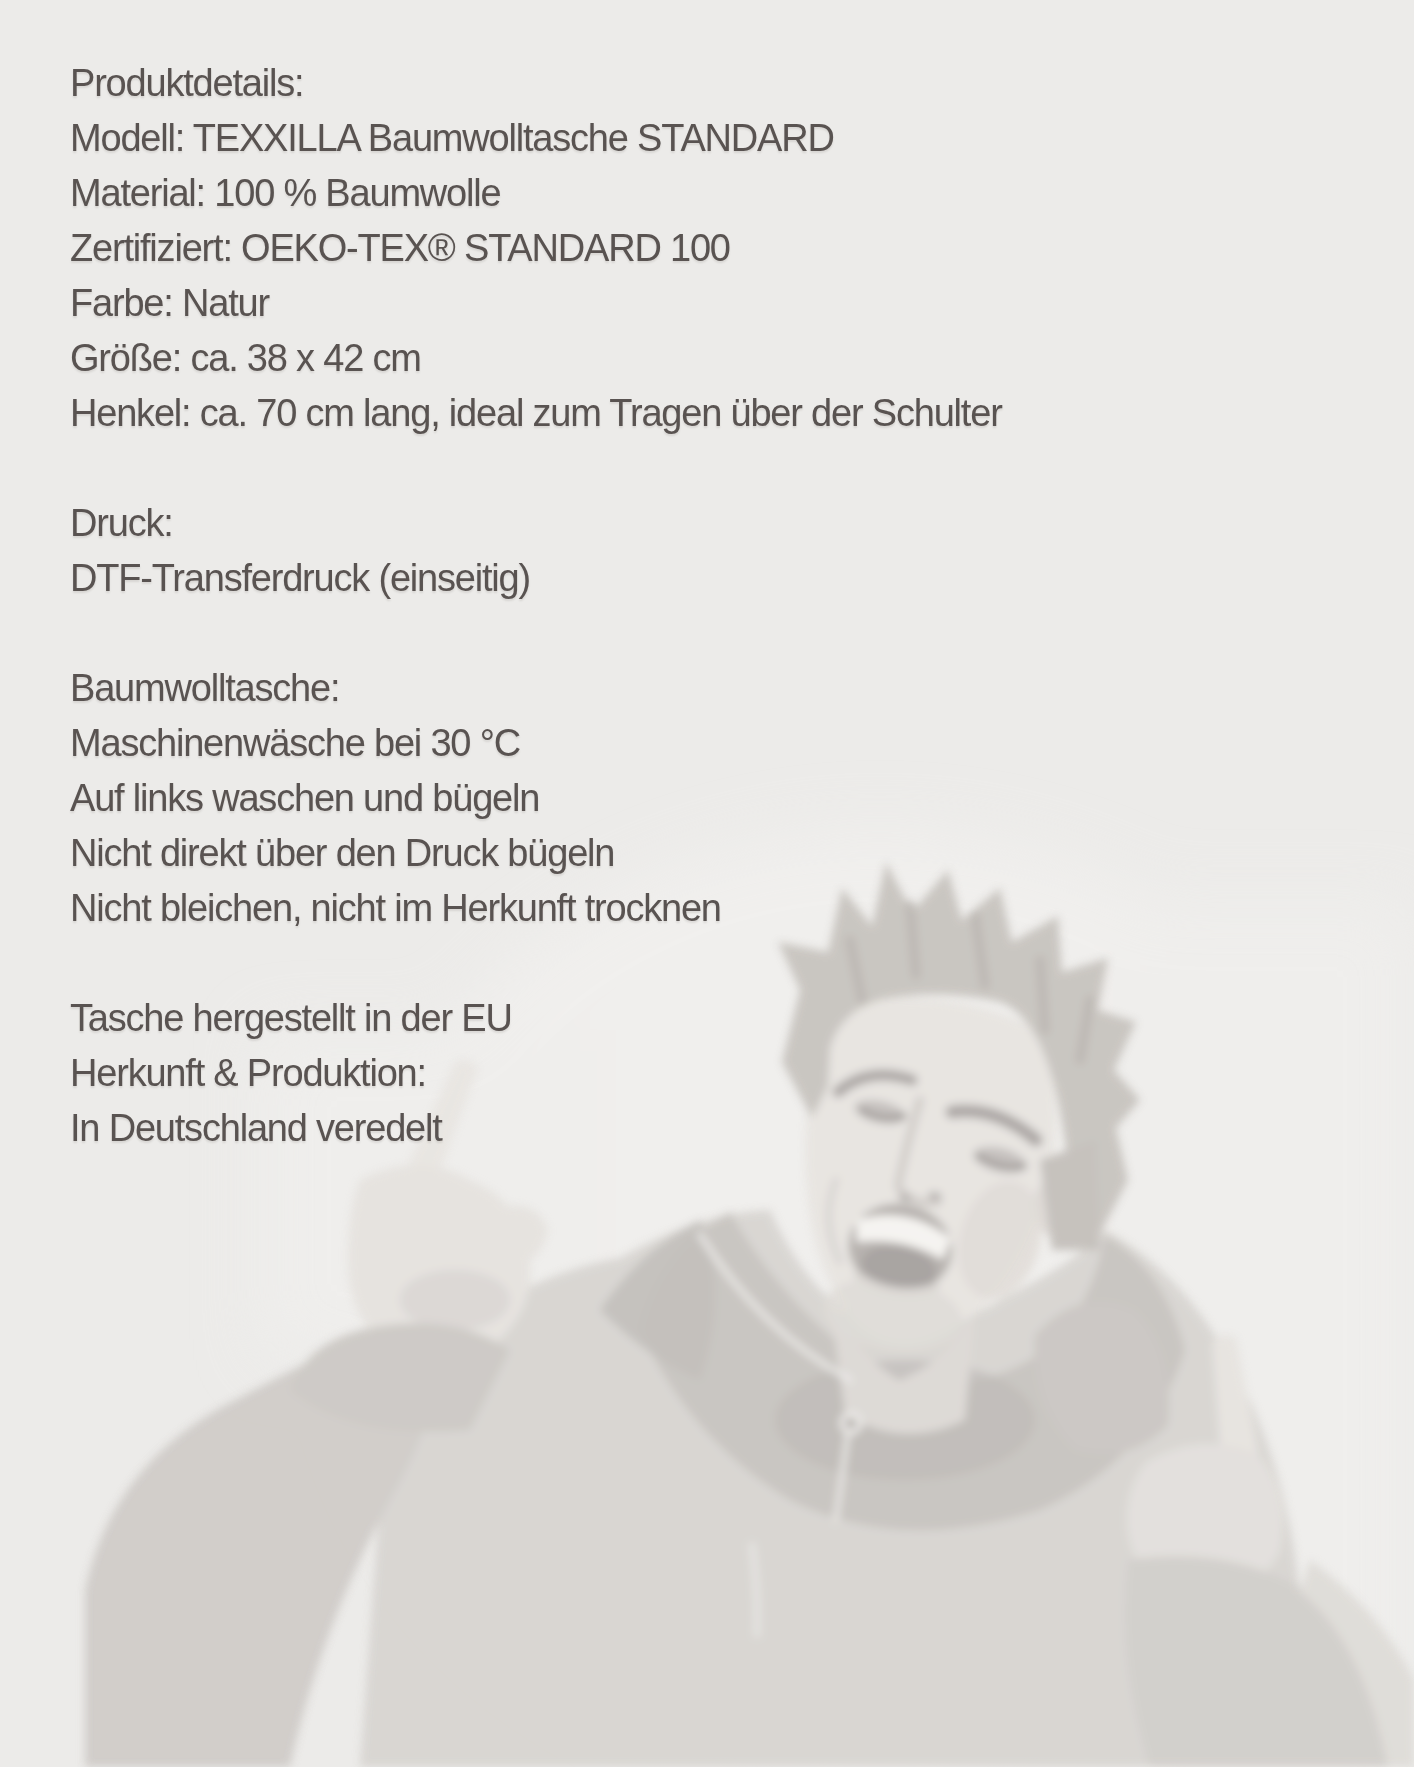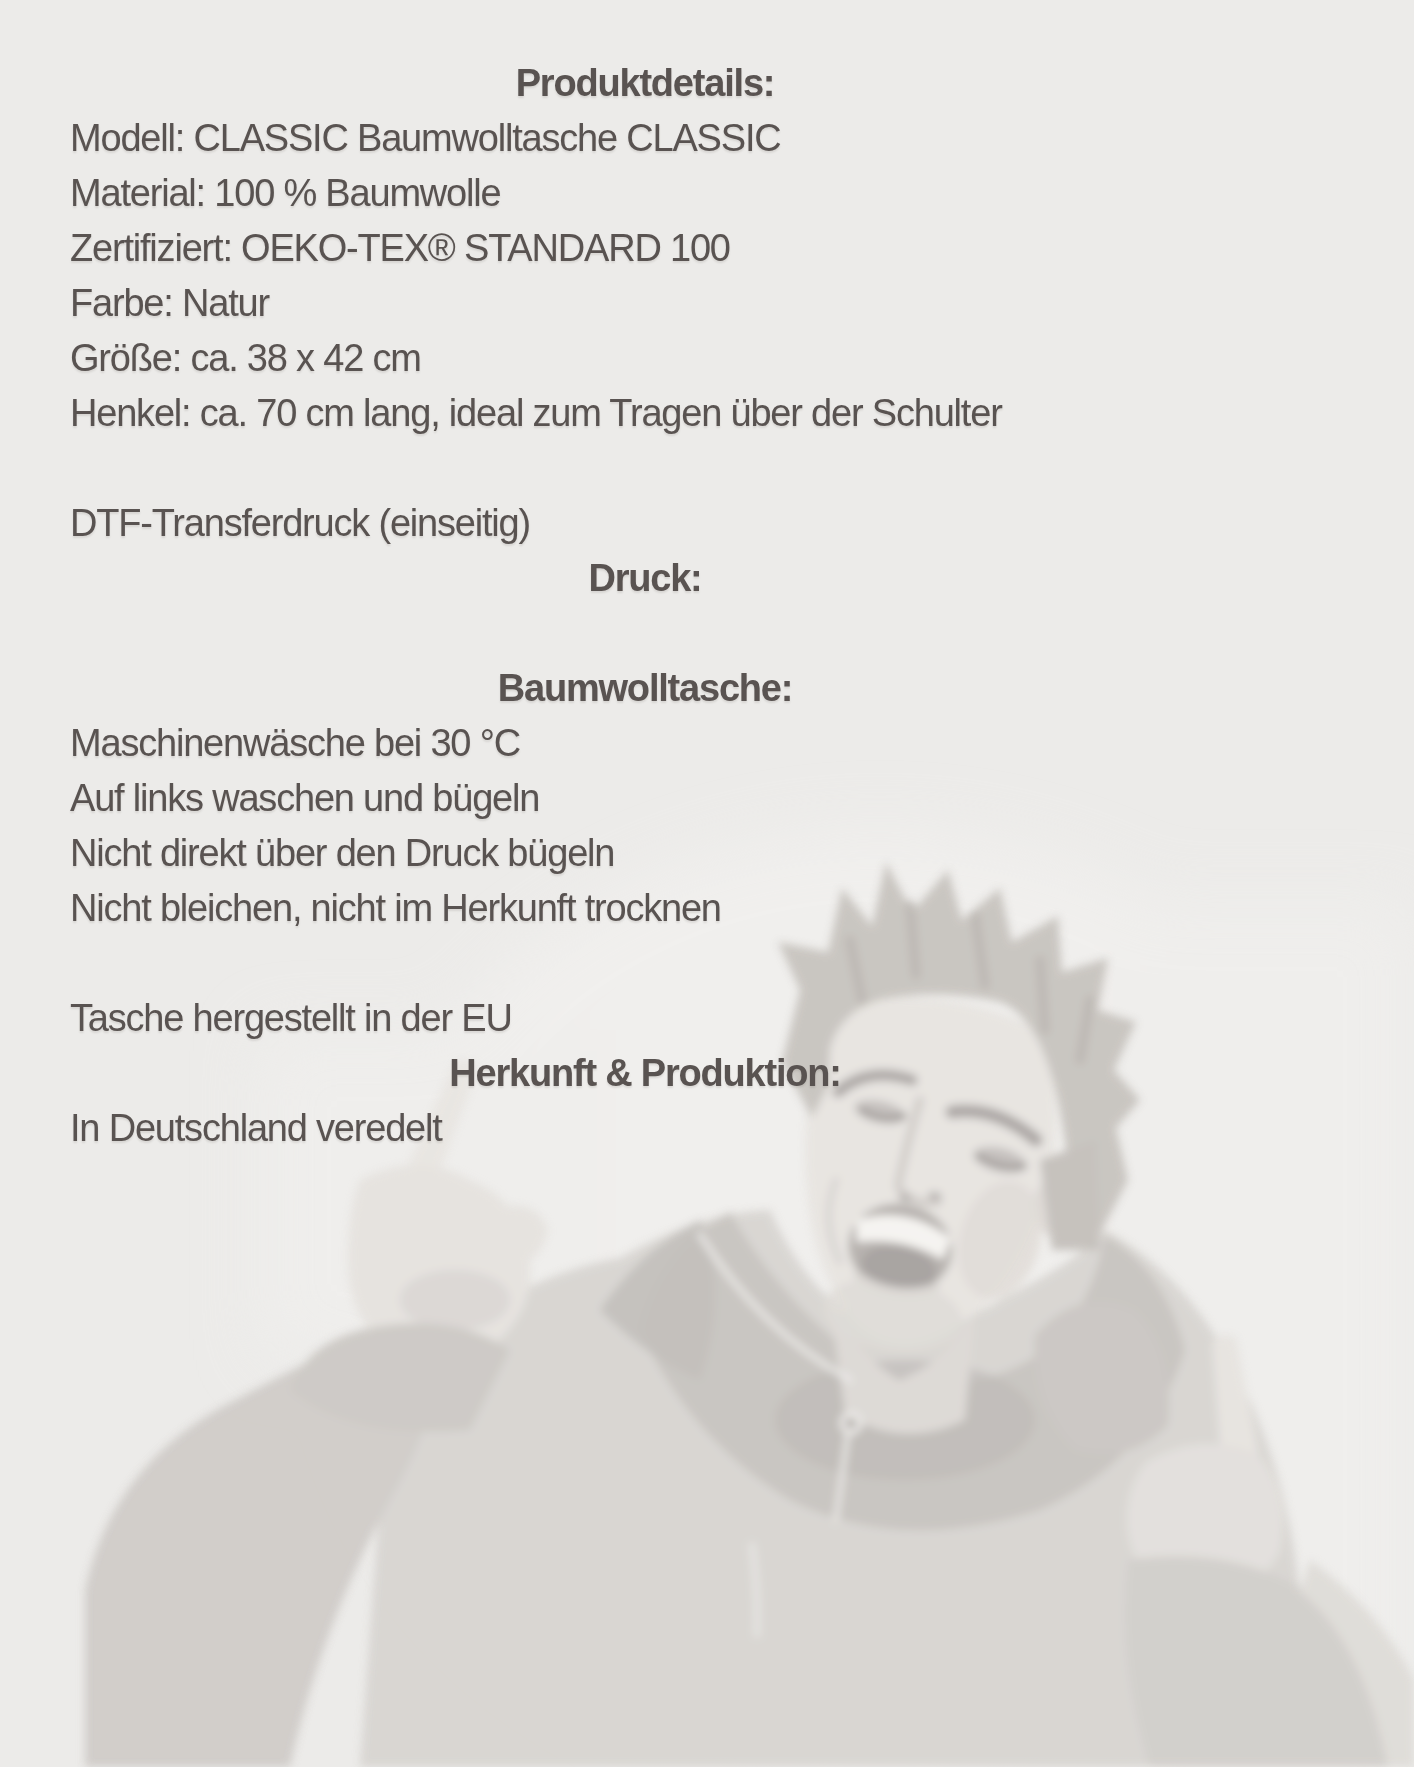--- a/index.html
+++ b/index.html
@@ -25,21 +25,21 @@
     width:1150px;
     z-index:2;
     font-size:38px;
     line-height:55px;
     letter-spacing:-1.2px;
     color:#595351;
     text-shadow:0 2px 2px rgba(89,83,81,0.14);
   }
   .section{margin:0 0 55px 0;}
   .line{display:block;white-space:nowrap;}
-  .heading{font-weight:700;text-align:center;}
+  .heading{font-weight:400;}
 </style>
 </head>
 <body>
 
 <div class="page">
 
   <svg class="photo" viewBox="0 0 1414 1767" width="1414" height="1767" xmlns="http://www.w3.org/2000/svg" aria-label="Faded grayscale photo of a laughing man in a dark hoodie pointing both index fingers upward">
     <defs>
       <filter id="soft" x="-5%" y="-5%" width="110%" height="110%">
         <feGaussianBlur stdDeviation="4"></feGaussianBlur>
@@ -204,31 +204,31 @@
       <path d="M 848 1432 C 844 1460 840 1490 836 1520" stroke="#e9e7e4" stroke-width="5" stroke-linecap="round" fill="none"></path>
       <path d="M 752 1545 C 756 1575 758 1605 757 1635" stroke="#e9e7e4" stroke-width="5" stroke-linecap="round" fill="none"></path>
       <path d="M 700 1235 Q 760 1330 850 1380" stroke="#efedeb" stroke-width="6" stroke-linecap="round" fill="none" opacity="0.8"></path>
     </g>
   </svg>
 
   <div class="text-block">
 
     <p class="section">
       <span class="line heading">Produktdetails:</span>
-      <span class="line">Modell: CLASSIC Baumwolltasche CLASSIC</span>
+      <span class="line">Modell: TEXXILLA Baumwolltasche STANDARD</span>
       <span class="line">Material: 100 % Baumwolle</span>
       <span class="line">Zertifiziert: OEKO-TEX® STANDARD 100</span>
       <span class="line">Farbe: Natur</span>
       <span class="line">Größe: ca. 38 x 42 cm</span>
       <span class="line">Henkel: ca. 70 cm lang, ideal zum Tragen über der Schulter</span>
     </p>
 
     <p class="section">
+      <span class="line heading">Druck:</span>
       <span class="line">DTF-Transferdruck (einseitig)</span>
-      <span class="line heading">Druck:</span>
     </p>
 
     <p class="section">
       <span class="line heading">Baumwolltasche:</span>
       <span class="line">Maschinenwäsche bei 30 °C</span>
       <span class="line">Auf links waschen und bügeln</span>
       <span class="line">Nicht direkt über den Druck bügeln</span>
       <span class="line">Nicht bleichen, nicht im Herkunft trocknen</span>
     </p>
 

